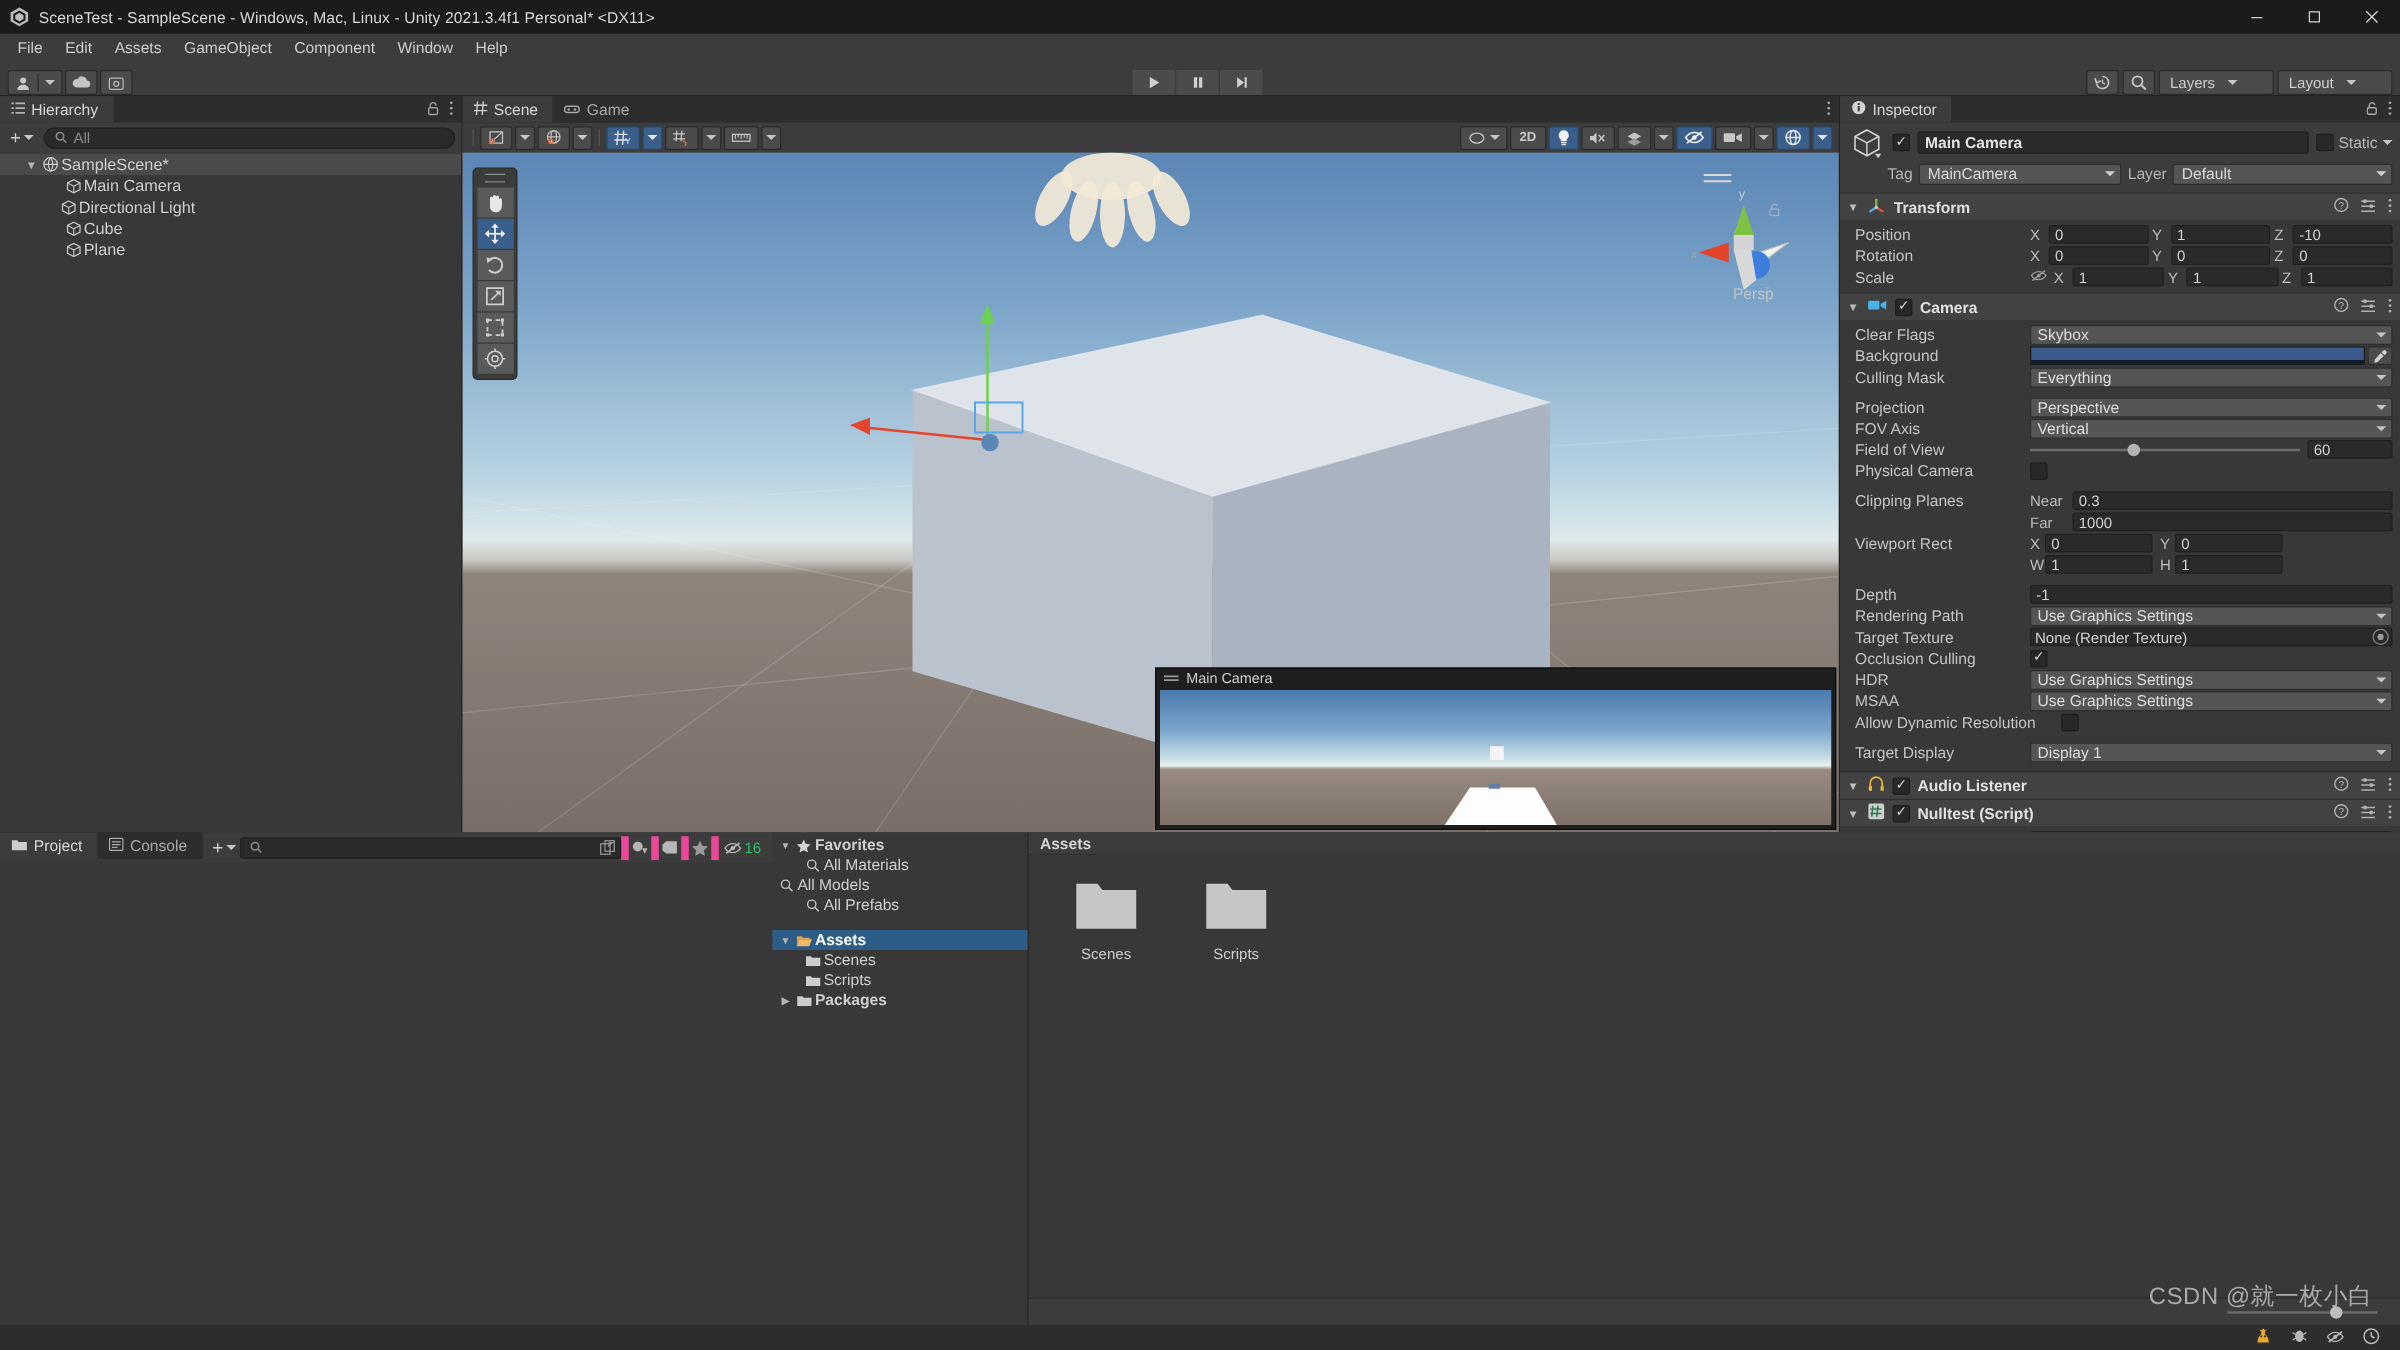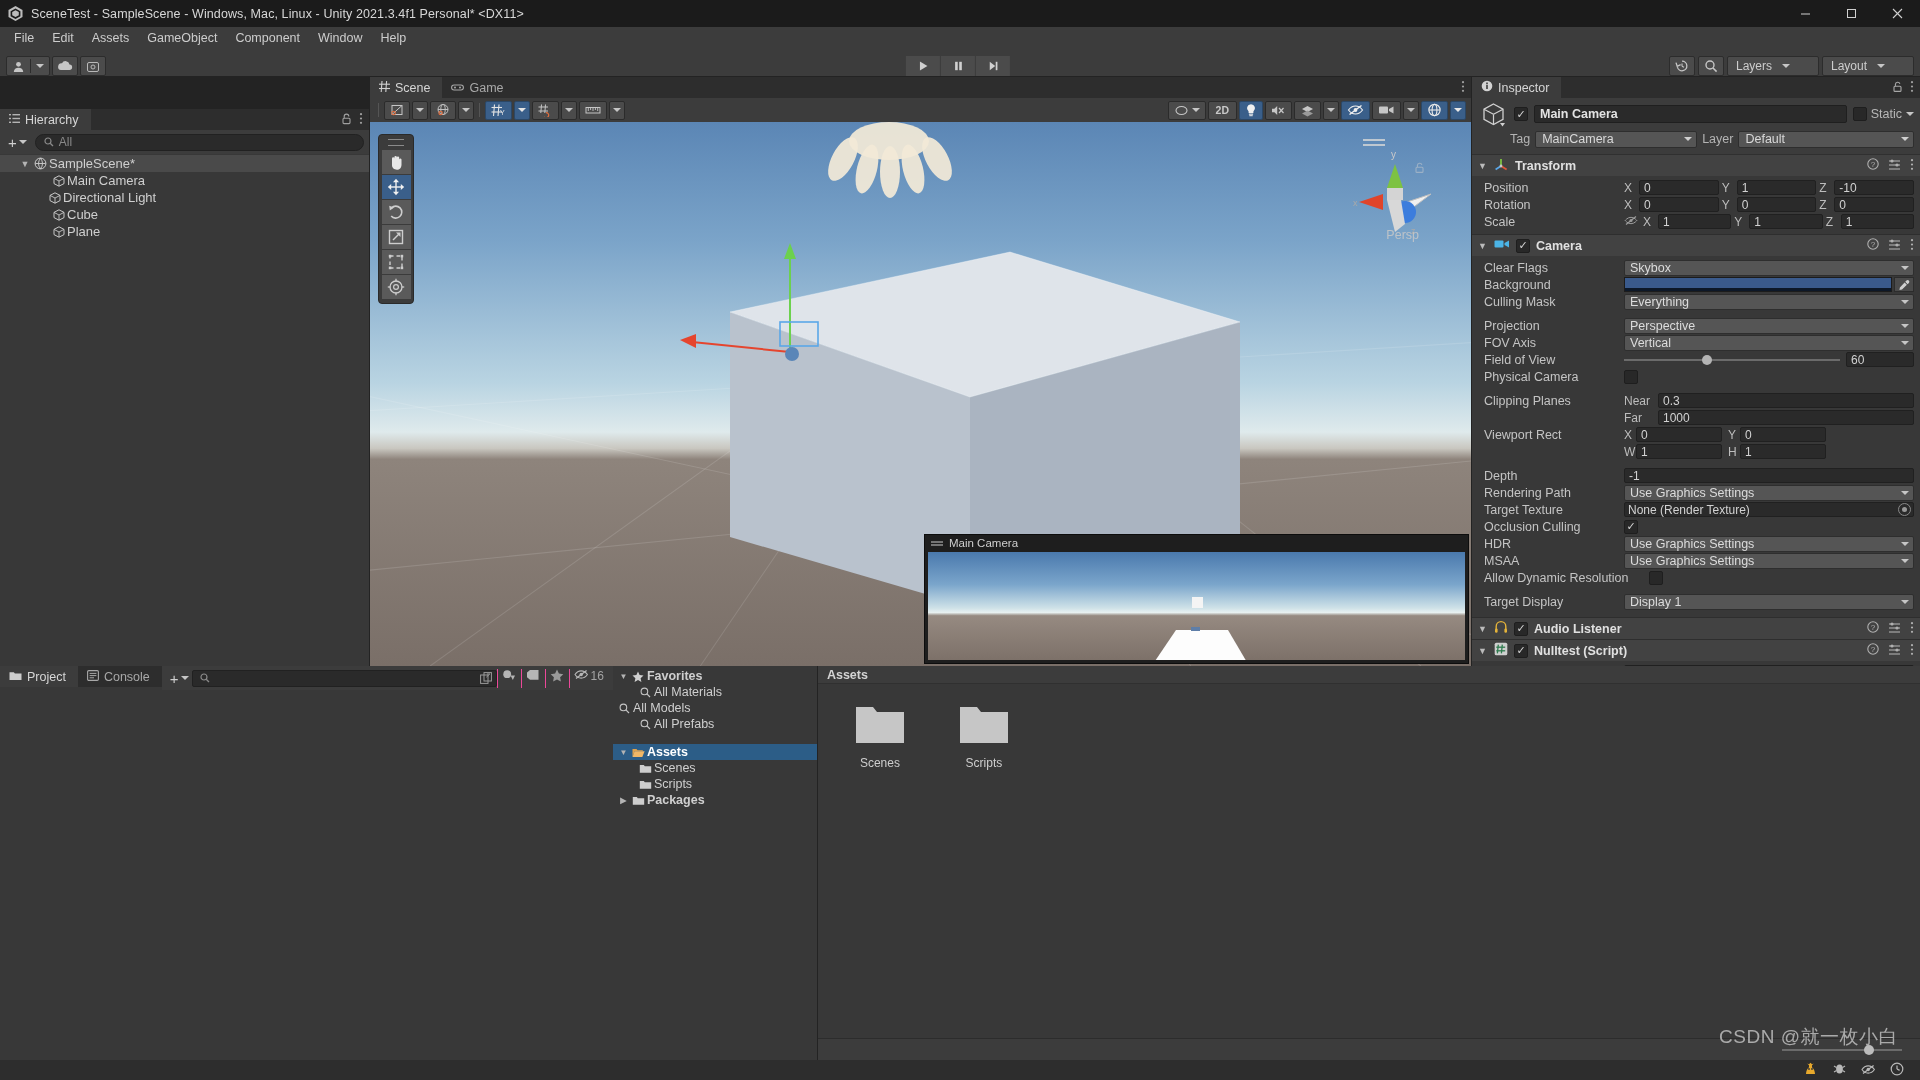--- a/index.html
+++ b/index.html
@@ -58,21 +58,21 @@
   .panel { background:#383838; display:flex; flex-direction:column; position:relative; }
   .panel-tabs { height:21px; background:#2d2d2d; display:flex; align-items:flex-end; position:relative; flex:0 0 21px; }
   .ptab {
     height:21px; background:#2d2d2d; display:flex; align-items:center; gap:5px;
     padding:0 12px 0 9px; font-size:12.5px; color:#a8a8a8;
   }
   .ptab.active { background:#3c3c3c; color:#d6d6d6; }
   .ptab-icons { position:absolute; right:6px; top:3px; display:flex; gap:7px; align-items:center; color:#a0a0a0; }
 
   
-  .hierarchy { width:370px; flex:0 0 370px; border-right:1px solid #232323; background:#383838;margin-top:32px; }
+  .hierarchy { width:370px; flex:0 0 370px; border-right:1px solid #232323; background:#383838; }
   .h-toolbar { height:24px; background:#3c3c3c; display:flex; align-items:center; padding:0 5px; gap:5px; }
   .plus-btn { display:flex; align-items:center; gap:2px; color:#cfcfcf; font-size:15px; padding:0 3px; }
   .search-field {
     flex:1; height:17px; background:#2a2a2a; border:1px solid #212121; border-radius:9px;
     display:flex; align-items:center; padding:0 8px; gap:5px; color:#8a8a8a; font-size:12px;
   }
   .h-list { flex:1; overflow:hidden; padding-top:1px; }
   .h-row { height:17px; display:flex; align-items:center; font-size:13px; color:#cfcfcf; padding-left:4px; }
   .h-row.scene-row { background:#4a4a4a; }
   .h-arrow { width:14px; text-align:center; color:#b4b4b4; font-size:9px; }
@@ -162,21 +162,21 @@
   .highlight-box { position:absolute; border:4px solid #f93c2e; border-radius:3px; pointer-events:none; }
 
   
   .project { flex:1; display:flex; flex-direction:row; background:#383838; }
   .pj-toolbar { height:24px; background:#3c3c3c; display:flex; align-items:center; padding:0 5px; }
   .pj-toolbar .spacer { flex:1; }
   .pj-search { width:305px; height:17px; background:#2a2a2a; border:1px solid #212121; border-radius:2px;
     display:flex; align-items:center; padding:0 3px 0 7px; gap:4px; color:#8a8a8a; font-size:12px; }
   .pj-search .expand { margin-left:auto; width:14px; height:13px; display:flex; align-items:center; justify-content:center; }
   .pj-filters { display:flex; align-items:center; }
-  .pj-filter { width:24px; height:19px; display:flex; justify-content:center; border-left:1px solid #ec4899; color:#a3a3a3; }
+  .pj-filter { width:24px; height:19px; display:flex; align-items:center; justify-content:center; border-left:6px solid #ec4899; color:#22c55e; }
   .pj-filter.count { width:auto; padding:0 4px; gap:2px; font-size:12px; }
   .pj-split { flex:1; display:flex; min-height:0; }
   .pj-tree { width:205px; flex:0 0 205px; background:#383838; border-right:1px solid #232323; padding-top:2px; }
   .t-row { height:16px; display:flex; align-items:center; font-size:12.5px; color:#cfcfcf; padding-left:3px; }
   .t-row.sel { background:#2c5d87; color:#fff; }
   .t-row.bold { font-weight:bold; }
   .t-arrow { width:13px; text-align:center; font-size:8px; color:#b4b4b4; }
   .t-ico { width:17px; display:flex; align-items:center; justify-content:center; }
   .pj-content { flex:1; background:#383838; display:flex; flex-direction:column; min-width:0; }
   .pj-breadcrumb { height:18px; background:#3c3c3c; display:flex; align-items:center; padding-left:9px;

